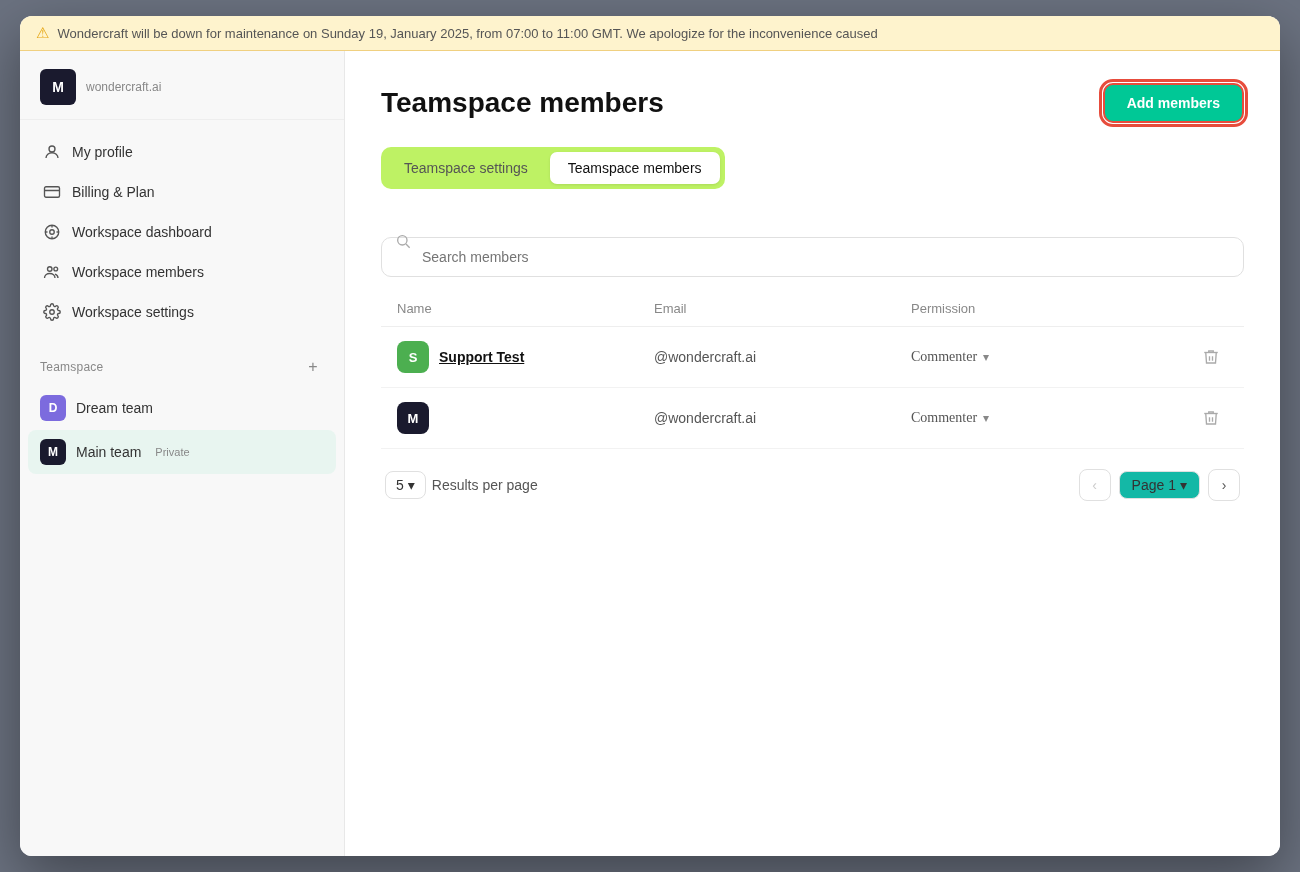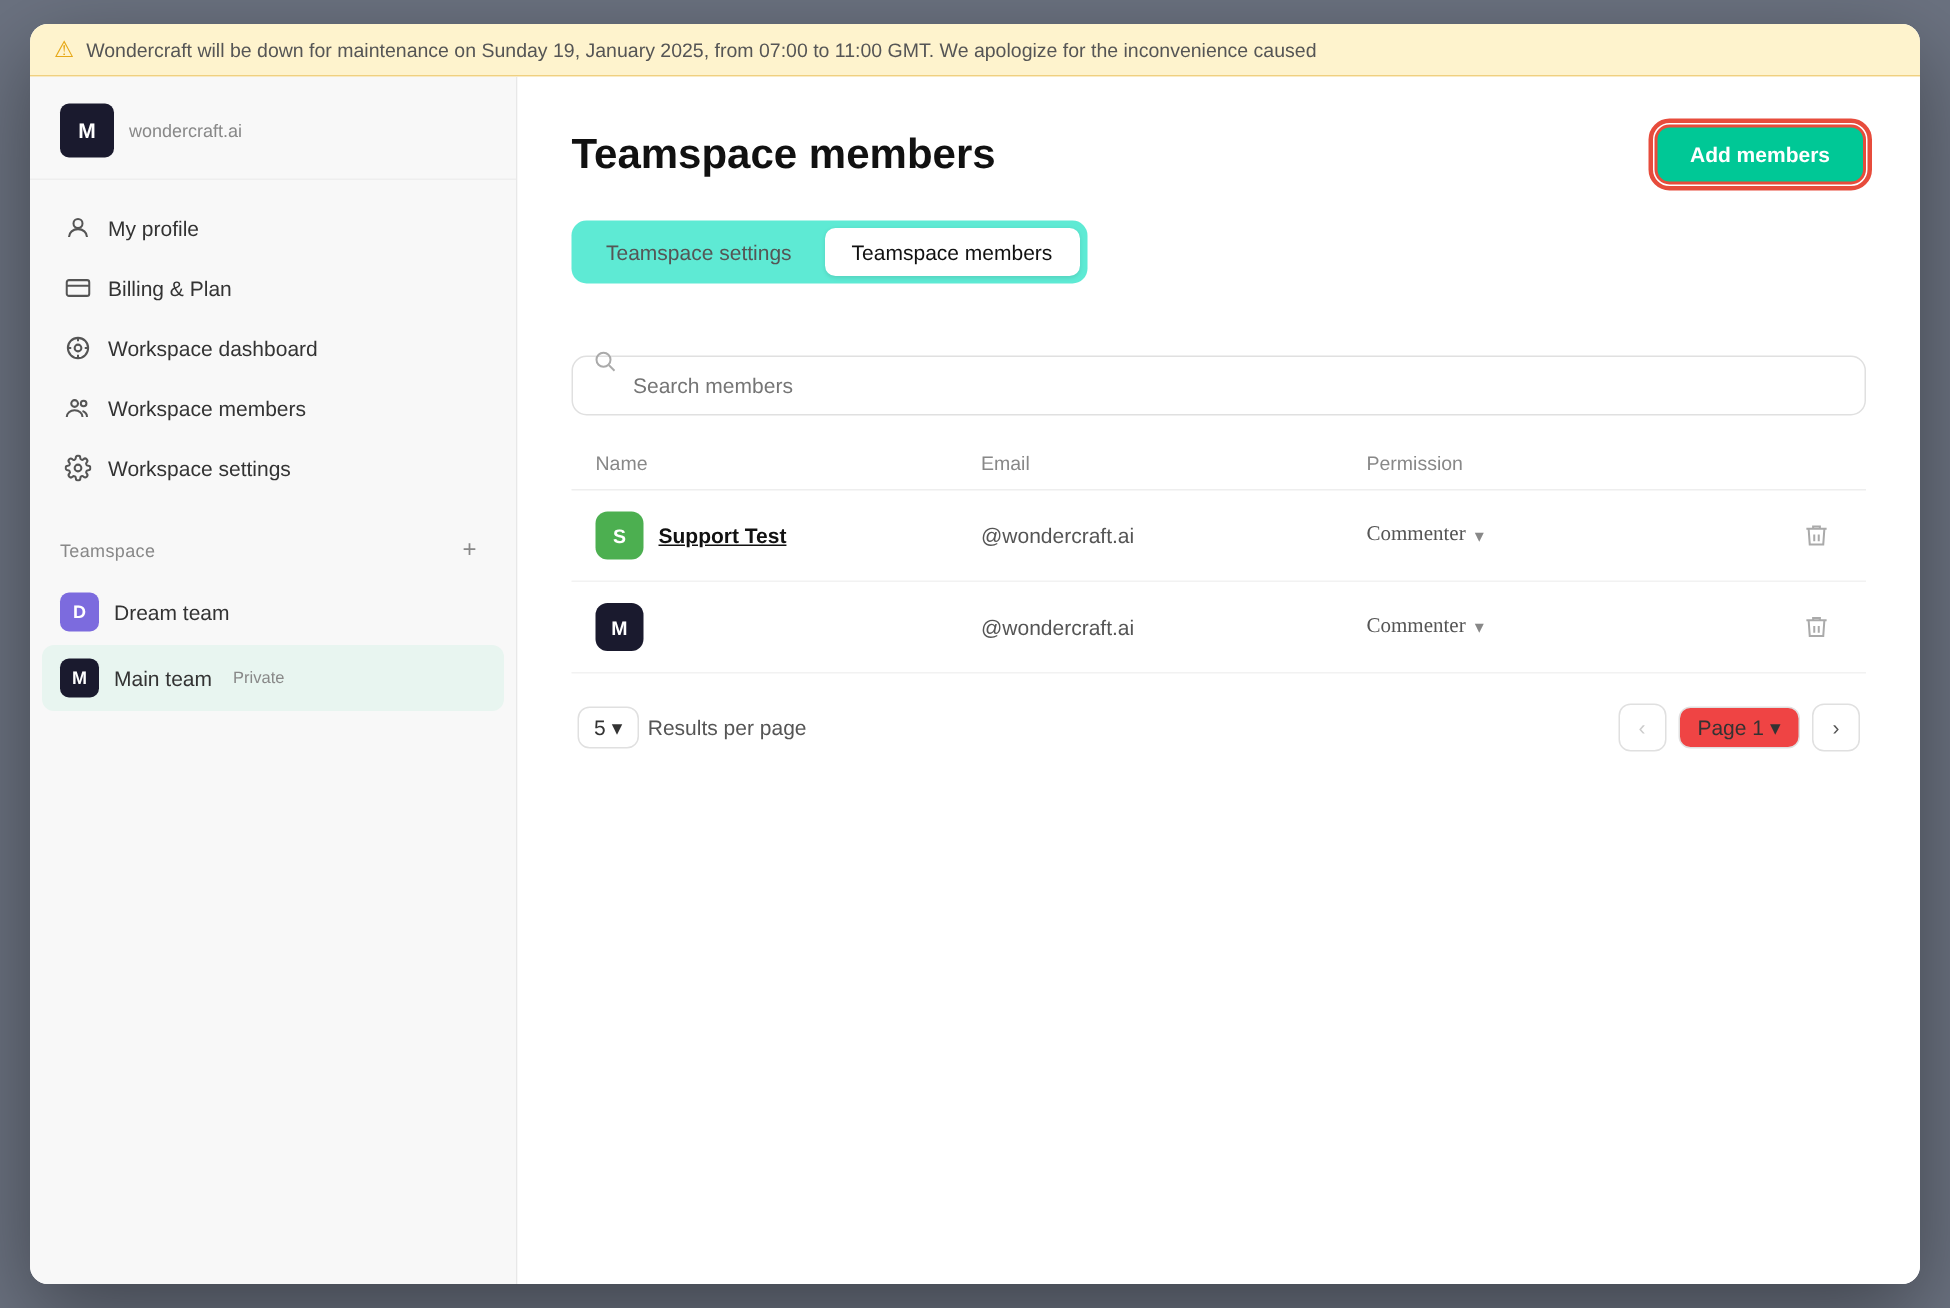--- a/index.html
+++ b/index.html
@@ -228,21 +228,21 @@
       cursor: pointer;
       outline: 3px solid #e74c3c;
       outline-offset: 1px;
     }
 
     
     .tabs-row {
       display: flex;
       gap: 4px;
       margin-bottom: 20px;
-      background: #5eead4;
+      background: #bef264;
       border-radius: 10px;
       padding: 5px;
       width: fit-content;
     }
 
     .tab {
       padding: 8px 18px;
       border-radius: 7px;
       font-size: 14px;
       cursor: pointer;
@@ -435,21 +435,21 @@
     .page-indicator {
       display: flex;
       align-items: center;
       gap: 4px;
       border: 1.5px solid #e0e0e0;
       border-radius: 8px;
       padding: 5px 12px;
       font-size: 14px;
       color: #333;
       cursor: pointer;
-      background: #ef4444;
+      background: #14b8a6;
     }
   </style>
 </head>
 <body>
 
 <div class="modal-overlay">
 
   <div class="announcement-bar">
     <span class="warn-icon">⚠</span>
     <span>Wondercraft will be down for maintenance on Sunday 19, January 2025, from 07:00 to 11:00 GMT. We apologize for the inconvenience caused</span>

